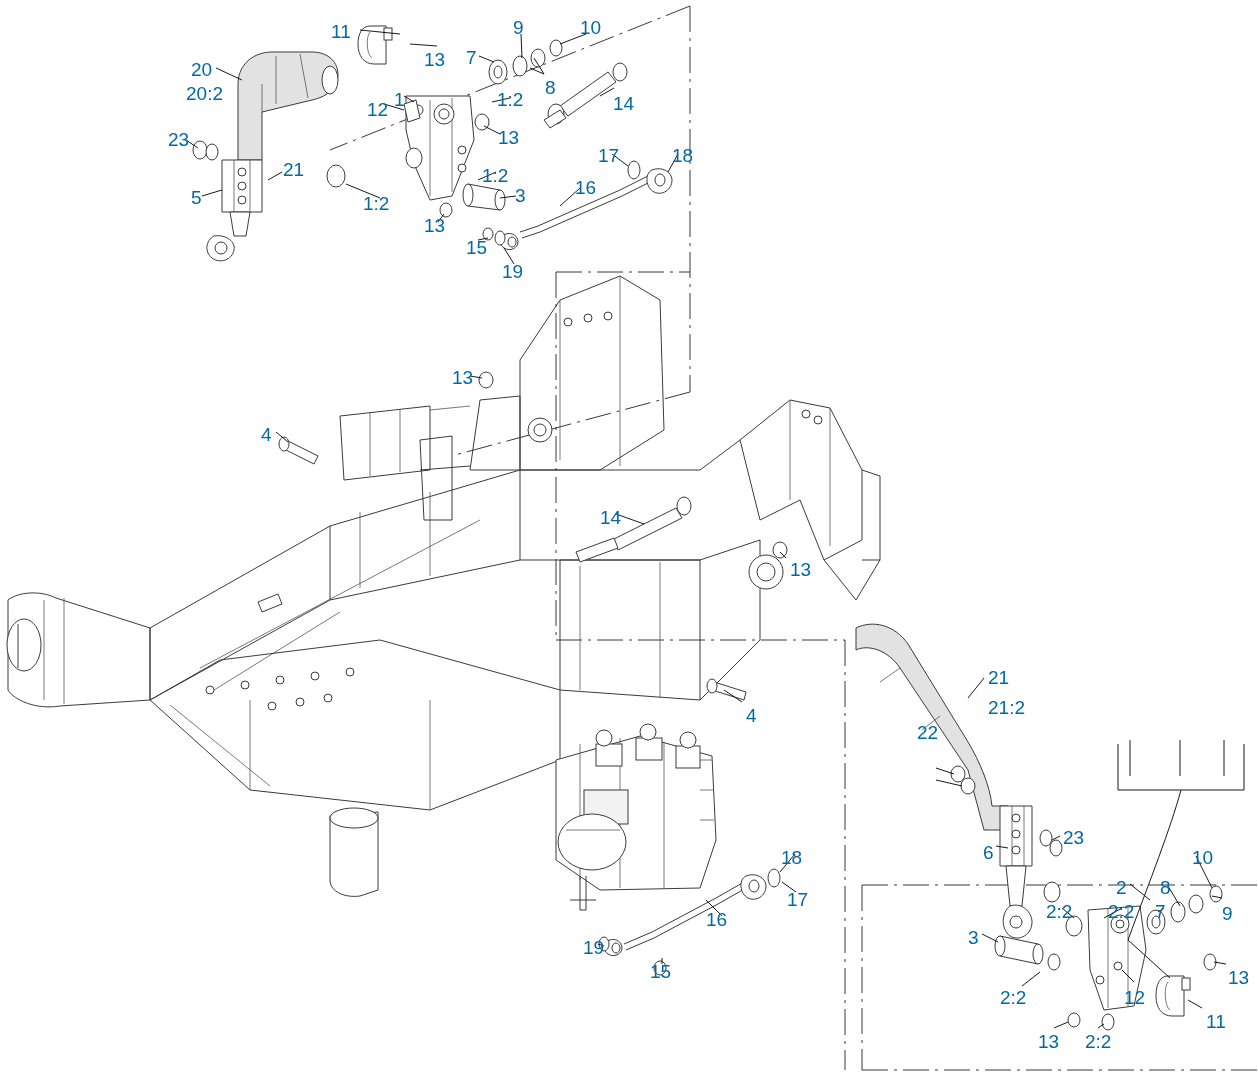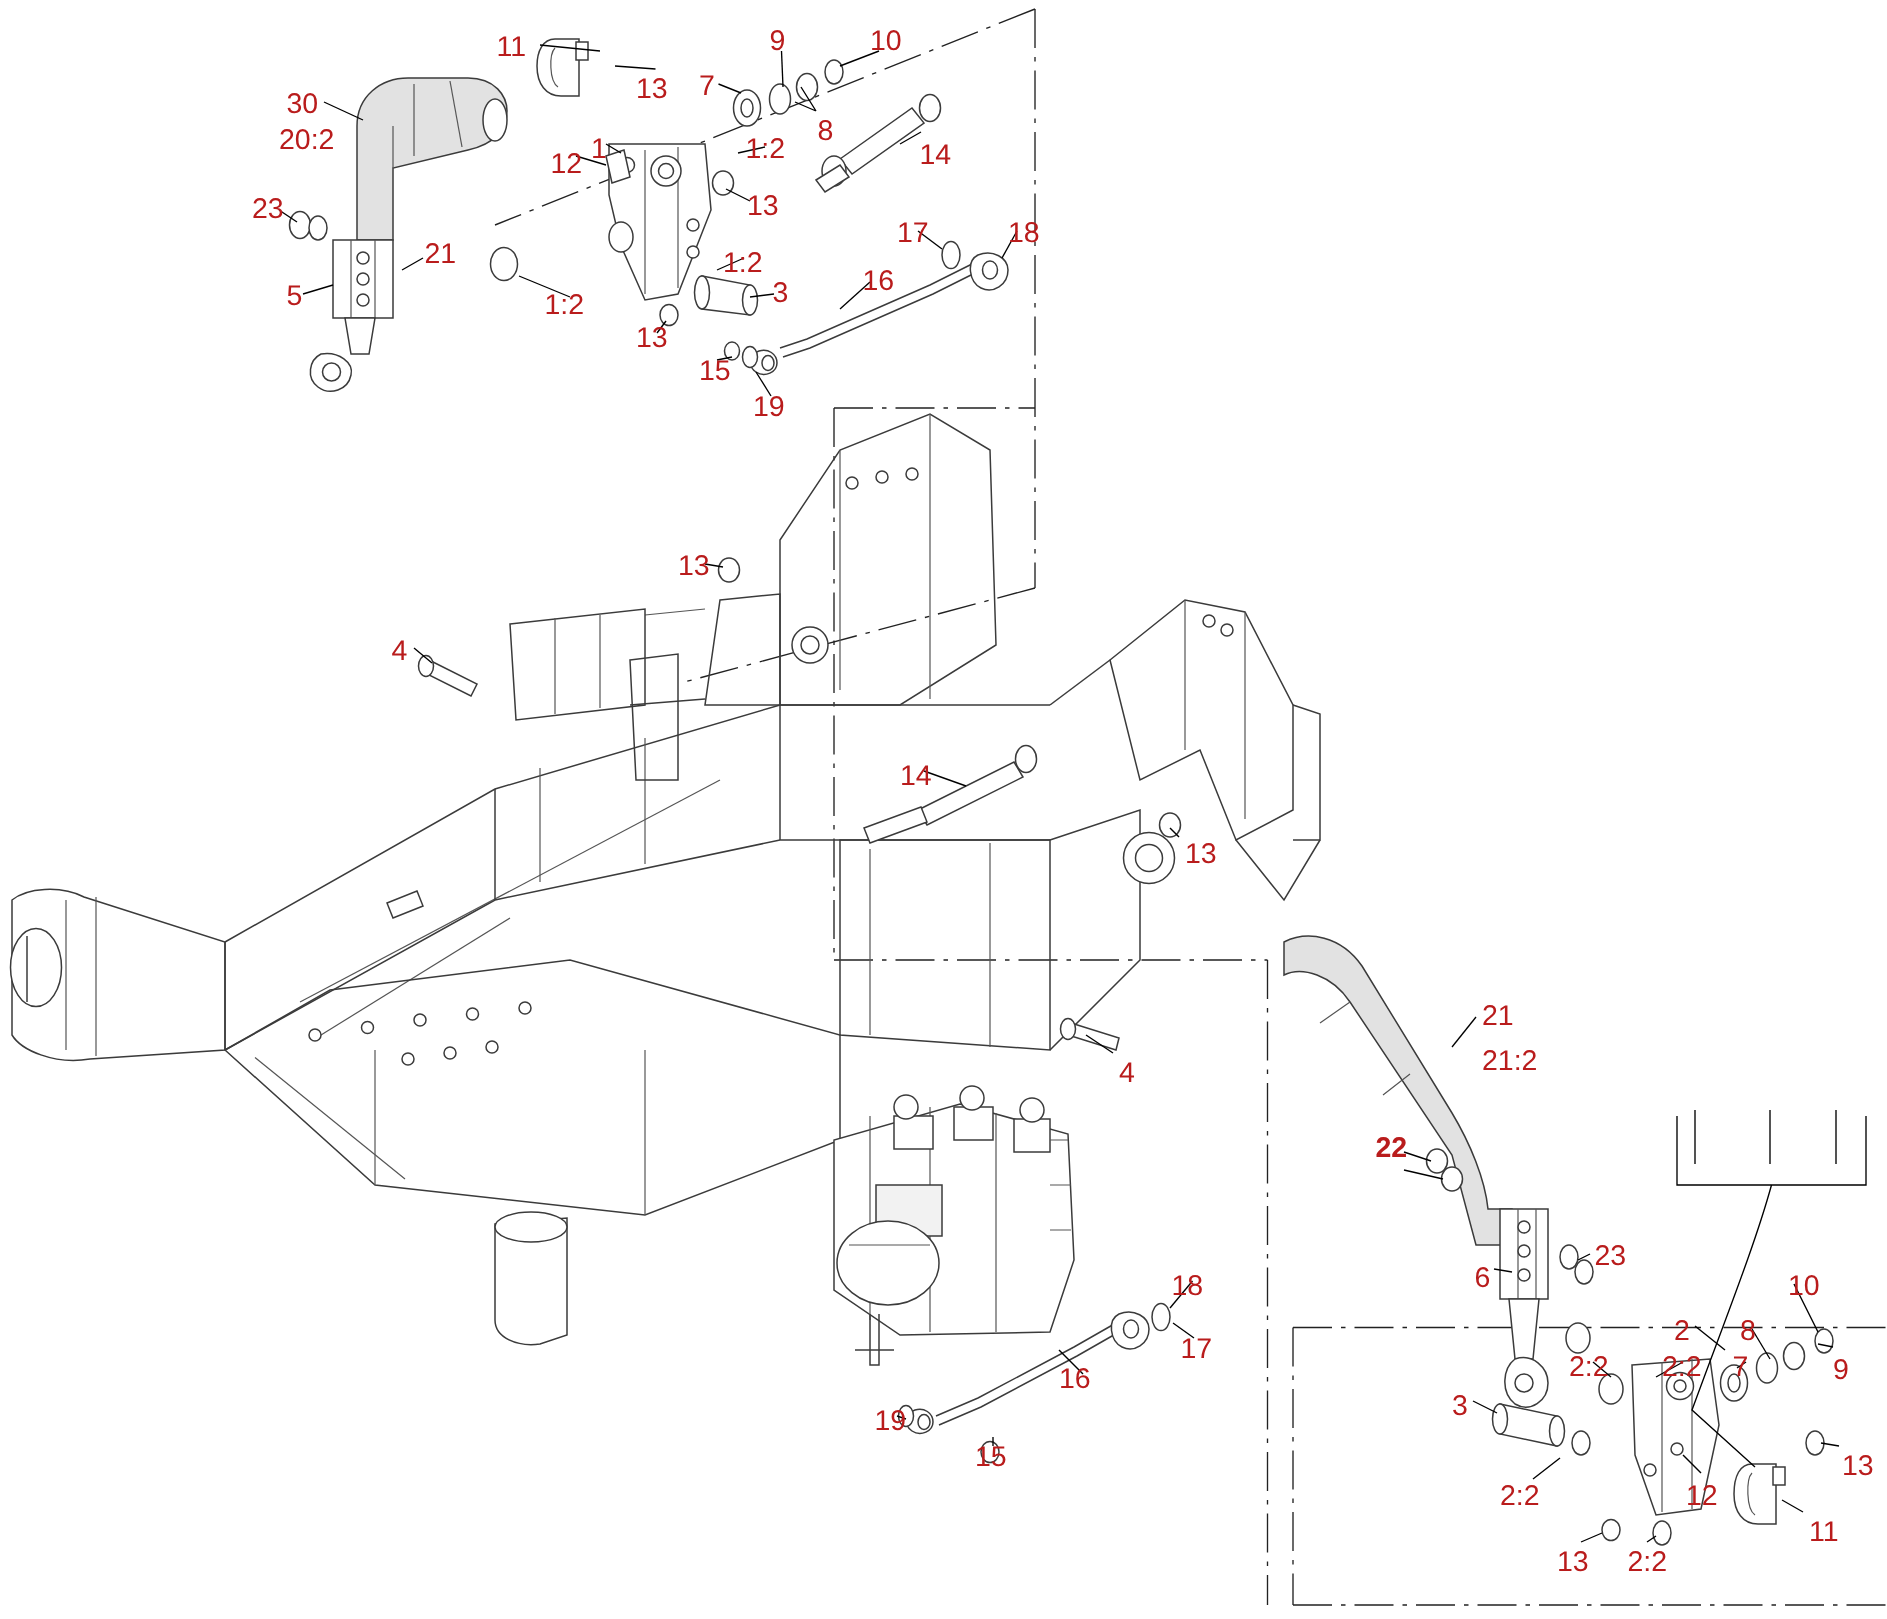--- a/index.html
+++ b/index.html
@@ -1,19 +1,19 @@
 <!DOCTYPE html>
 <html><head>
 <meta charset="utf-8">
 <style>
   html,body{margin:0;padding:0;background:#ffffff;}
   body{width:1258px;height:1079px;overflow:hidden;font-family:"Liberation Sans",sans-serif;}
   #sheet{position:relative;width:1258px;height:1079px;background:#fff;}
   #art{position:absolute;left:0;top:0;width:1258px;height:1079px;}
-  .lbl{position:absolute;font-family:"Liberation Sans",sans-serif;font-size:19px;color:#b91c1c;white-space:nowrap;line-height:1.05;}
+  .lbl{position:absolute;font-family:"Liberation Sans",sans-serif;font-size:19px;color:#0369a1;white-space:nowrap;line-height:1.05;}
   .wo{position:absolute;font-size:21px;color:#000;line-height:1.25;white-space:nowrap;}
 </style>
 </head>
 <body>
 
 <div id="sheet">
 
   <svg id="art" viewBox="0 0 1258 1079">
     <defs>
       <style>
@@ -324,21 +324,21 @@
   </svg>
 
 
   <div id="callouts">
       <div class="lbl" style="left: 331px; top: 22px;">11</div>
       <div class="lbl" style="left: 424px; top: 50px;">13</div>
       <div class="lbl" style="left: 513px; top: 18px;">9</div>
       <div class="lbl" style="left: 580px; top: 18px;">10</div>
       <div class="lbl" style="left: 466px; top: 48px;">7</div>
       <div class="lbl" style="left: 545px; top: 78px;">8</div>
-      <div class="lbl" style="left: 191px; top: 60px;">30</div>
+      <div class="lbl" style="left: 191px; top: 60px;">20</div>
       <div class="lbl" style="left: 186px; top: 84px;">20:2</div>
       <div class="lbl" style="left: 367px; top: 100px;">12</div>
       <div class="lbl" style="left: 394px; top: 90px;">1</div>
       <div class="lbl" style="left: 497px; top: 90px;">1:2</div>
       <div class="lbl" style="left: 613px; top: 94px;">14</div>
       <div class="lbl" style="left: 498px; top: 128px;">13</div>
       <div class="lbl" style="left: 168px; top: 130px;">23</div>
       <div class="lbl" style="left: 283px; top: 160px;">21</div>
       <div class="lbl" style="left: 482px; top: 166px;">1:2</div>
       <div class="lbl" style="left: 598px; top: 146px;">17</div>
@@ -350,21 +350,21 @@
       <div class="lbl" style="left: 424px; top: 216px;">13</div>
       <div class="lbl" style="left: 466px; top: 238px;">15</div>
       <div class="lbl" style="left: 502px; top: 262px;">19</div>
       <div class="lbl" style="left: 452px; top: 368px;">13</div>
       <div class="lbl" style="left: 261px; top: 425px;">4</div>
       <div class="lbl" style="left: 600px; top: 508px;">14</div>
       <div class="lbl" style="left: 790px; top: 560px;">13</div>
       <div class="lbl" style="left: 746px; top: 706px;">4</div>
       <div class="lbl" style="left: 988px; top: 668px;">21</div>
       <div class="lbl" style="left: 988px; top: 698px;">21:2</div>
-      <div class="lbl" style="left: 917px; top: 756px; font-weight: bold;">22</div>
+      <div class="lbl" style="left: 917px; top: 723px;">22</div>
       <div class="lbl" style="left: 1063px; top: 828px;">23</div>
       <div class="lbl" style="left: 983px; top: 843px;">6</div>
       <div class="lbl" style="left: 781px; top: 848px;">18</div>
       <div class="lbl" style="left: 787px; top: 890px;">17</div>
       <div class="lbl" style="left: 1192px; top: 848px;">10</div>
       <div class="lbl" style="left: 1116px; top: 878px;">2</div>
       <div class="lbl" style="left: 1160px; top: 878px;">8</div>
       <div class="lbl" style="left: 1222px; top: 904px;">9</div>
       <div class="lbl" style="left: 1108px; top: 902px;">2:2</div>
       <div class="lbl" style="left: 706px; top: 910px;">16</div>

